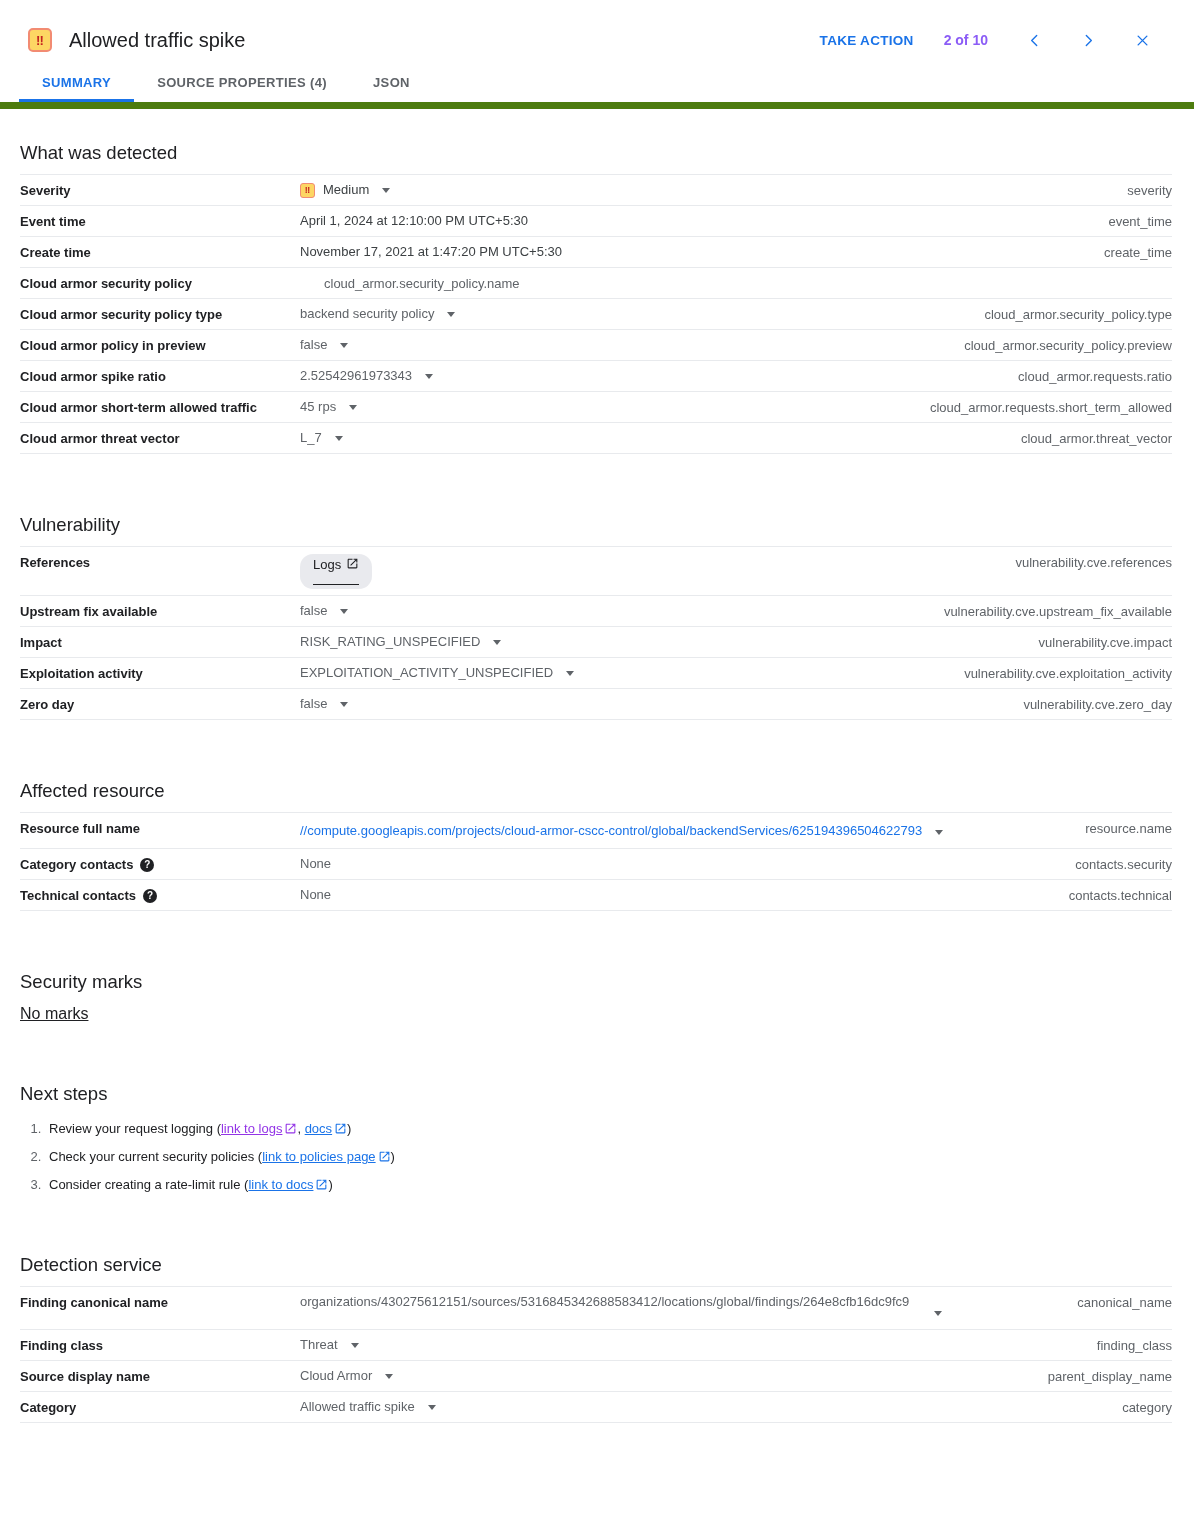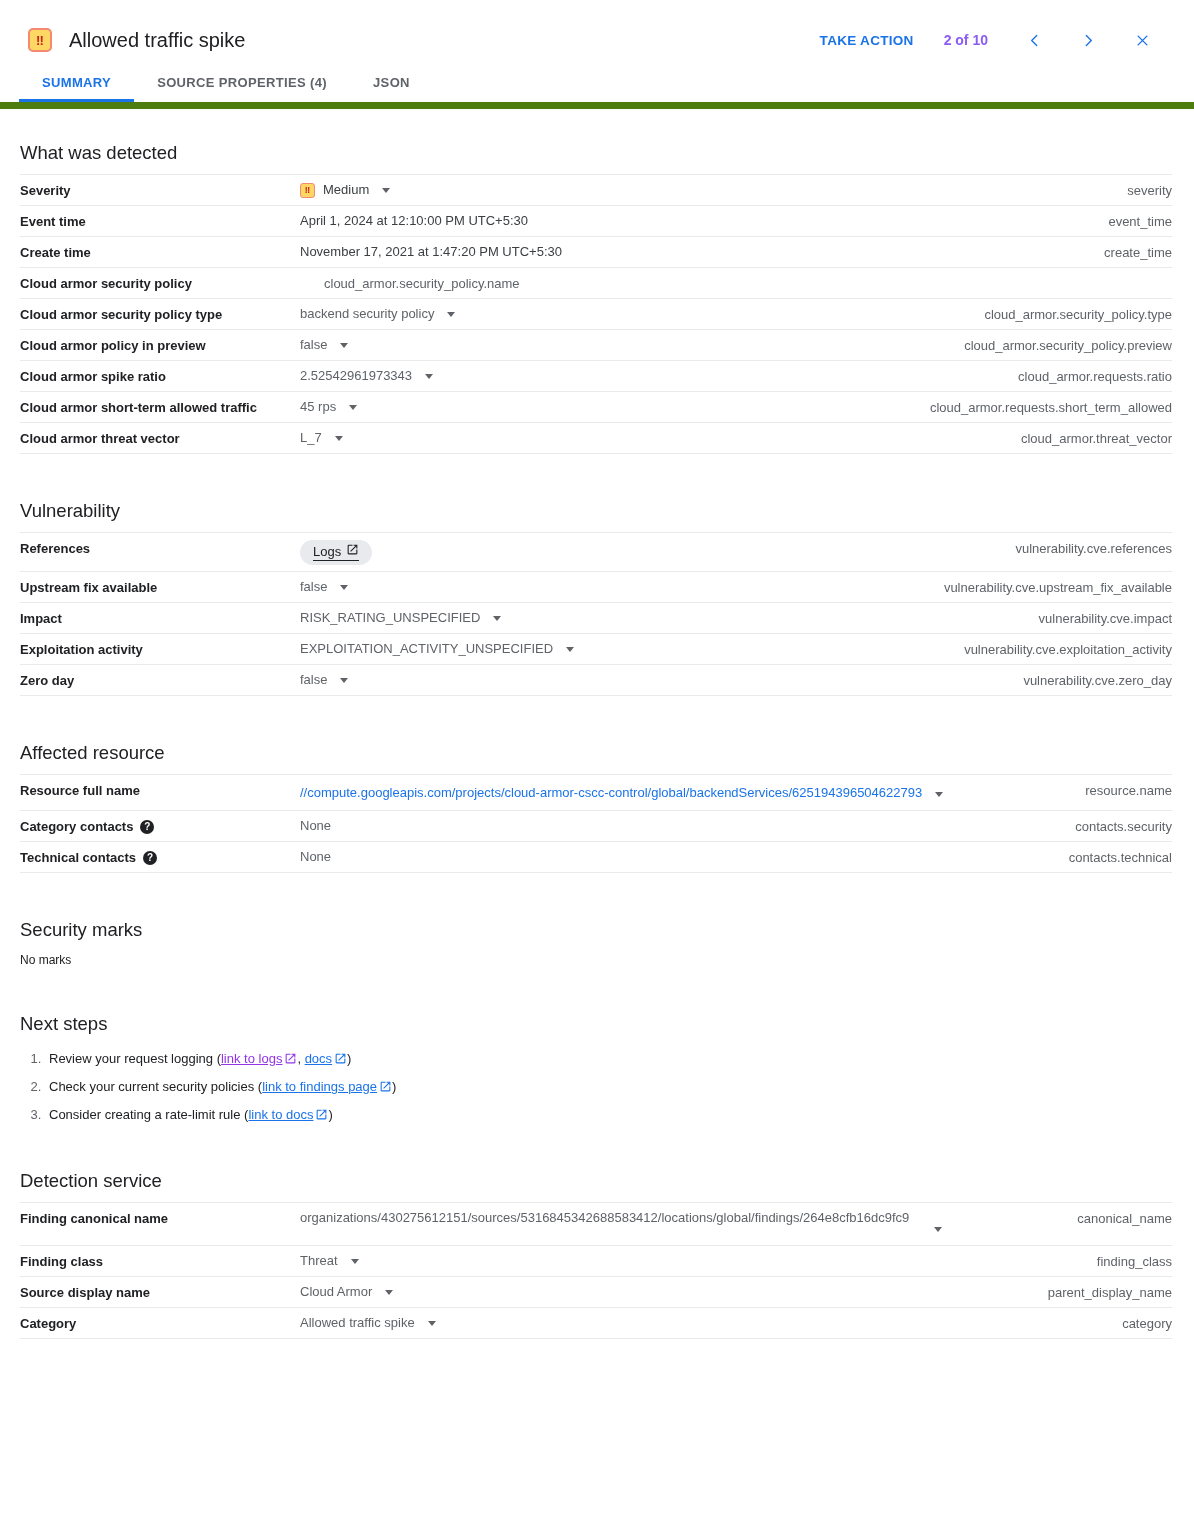--- a/index.html
+++ b/index.html
@@ -27,21 +27,21 @@
   
   .tab-bar { display: flex; margin-top: 12px; border-bottom: 7px solid #4d7c0f; padding-left: 19px; }
   .tab {
     padding: 0 23px; height: 38px; line-height: 38px;
     font-size: 13px; font-weight: 700; letter-spacing: 0.35px;
     color: #5F6368; cursor: pointer; border-bottom: 3px solid transparent;
   }
   .tab.active { color: #1A73E8; border-bottom-color: #1A73E8; }
   
   .main { padding: 0 22px 150px 20px; }
-  section { margin-top: 46px; }
+  section { margin-top: 60px; }
   section:first-child { margin-top: 33px; }
   .section-title { font-size: 18.5px; font-weight: 500; margin: 0 0 10px 0; color: #202124; }
   .rows { border-top: 1px solid #E8EAED; }
   .row { display: flex; align-items: flex-start; padding: 7px 0 6px 0; border-bottom: 1px solid #E8EAED; font-size: 13px; line-height: 16px; }
   .cell-label { width: 280px; flex: none; font-weight: 700; color: #202124; display: flex; align-items: center; padding-top: 1px; }
   .cell-value { flex: 1 1 auto; color: #5F6368; display: flex; align-items: center; min-height: 16px; }
   .cell-value.col { flex-direction: row; align-items: flex-start; }
   .cell-attr { flex: none; margin-left: 24px; color: #5F6368; text-align: right; padding-top: 1px; }
   .val-dark { color: #3C4043; }
   .caret {
@@ -53,28 +53,28 @@
   .sev-badge-sm {
     width: 15px; height: 15px; border-radius: 3px; flex: none; margin-right: 8px;
     background: #FDD663; border: 1.5px solid #F28B72; color: #C5221F;
     display: inline-flex; align-items: center; justify-content: center;
     font-size: 9px; font-weight: 700; line-height: 1;
   }
   .chip {
     background: #E9EAEE; border-radius: 13px; padding: 3px 13px 4px 13px;
     display: inline-flex; align-items: center; cursor: pointer; color: #202124;
   }
-  .chip-inner { display: inline-flex; align-items: flex-end; gap: 3px; border-bottom: 1px solid #202124; padding-bottom: 0; font-size: 13px; }
+  .chip-inner { display: inline-flex; align-items: flex-start; gap: 3px; border-bottom: 1px solid #202124; padding-bottom: 10px; font-size: 13px; }
   .link-line { color: #1A73E8; line-height: 22px; cursor: pointer; }
   .help-icon {
     width: 14px; height: 14px; border-radius: 50%; background: #202124; color: #fff;
     display: inline-flex; align-items: center; justify-content: center;
     font-size: 10px; font-weight: 700; margin-left: 7px; cursor: pointer; flex: none;
   }
-  .plain-text { font-size: 12px; color: #202124; margin: 12px 0 0 0; }
+  .plain-text { font-size: 16px; color: #202124; margin: 12px 0 0 0; text-decoration: underline; }
   ol.steps { margin: 16px 0 0 0; padding-left: 25px; }
   ol.steps li { font-size: 13px; color: #202124; margin-bottom: 11px; padding-left: 4px; }
   ol.steps li::marker { color: #5F6368; }
   a.step-link { text-decoration: underline; cursor: pointer; }
   .lk-blue { color: #1A73E8; }
   .lk-visited { color: #9334E6; }
   .ext-ico { display: inline-block; vertical-align: -2px; margin-left: 2px; }
   .wrap-caret-line { margin: 10px 0 3px 12px; }
 </style>
 </head>
@@ -299,21 +299,21 @@
       <p class="plain-text">No marks</p>
     </section>
     <section>
       <h2 class="section-title">Next steps</h2>
       <ol class="steps">
         <li>Review your request logging (<a class="step-link lk-visited">link to logs</a><span class="ext-ico lk-visited"><svg viewBox="0 0 24 24" width="13" height="13" fill="currentColor">
               <path d="M19 19H5V5h7V3H5c-1.11 0-2 .9-2 2v14c0 1.1.89 2 2 2h14c1.1 0 2-.9 2-2v-7h-2v7zM14 3v2h3.59l-9.83 9.83 1.41 1.41L19 6.41V10h2V3h-7z"></path>
             </svg></span>, <a class="step-link lk-blue">docs</a><span class="ext-ico lk-blue"><svg viewBox="0 0 24 24" width="13" height="13" fill="currentColor">
               <path d="M19 19H5V5h7V3H5c-1.11 0-2 .9-2 2v14c0 1.1.89 2 2 2h14c1.1 0 2-.9 2-2v-7h-2v7zM14 3v2h3.59l-9.83 9.83 1.41 1.41L19 6.41V10h2V3h-7z"></path>
             </svg></span>)</li>
-        <li>Check your current security policies (<a class="step-link lk-blue">link to findings page</a><span class="ext-ico lk-blue"><svg viewBox="0 0 24 24" width="13" height="13" fill="currentColor">
+        <li>Check your current security policies (<a class="step-link lk-blue">link to policies page</a><span class="ext-ico lk-blue"><svg viewBox="0 0 24 24" width="13" height="13" fill="currentColor">
               <path d="M19 19H5V5h7V3H5c-1.11 0-2 .9-2 2v14c0 1.1.89 2 2 2h14c1.1 0 2-.9 2-2v-7h-2v7zM14 3v2h3.59l-9.83 9.83 1.41 1.41L19 6.41V10h2V3h-7z"></path>
             </svg></span>)</li>
         <li>Consider creating a rate-limit rule (<a class="step-link lk-blue">link to docs</a><span class="ext-ico lk-blue"><svg viewBox="0 0 24 24" width="13" height="13" fill="currentColor">
               <path d="M19 19H5V5h7V3H5c-1.11 0-2 .9-2 2v14c0 1.1.89 2 2 2h14c1.1 0 2-.9 2-2v-7h-2v7zM14 3v2h3.59l-9.83 9.83 1.41 1.41L19 6.41V10h2V3h-7z"></path>
             </svg></span>)</li>
       </ol>
     </section>
     <section>
       <h2 class="section-title">Detection service</h2>
       <div class="rows">

